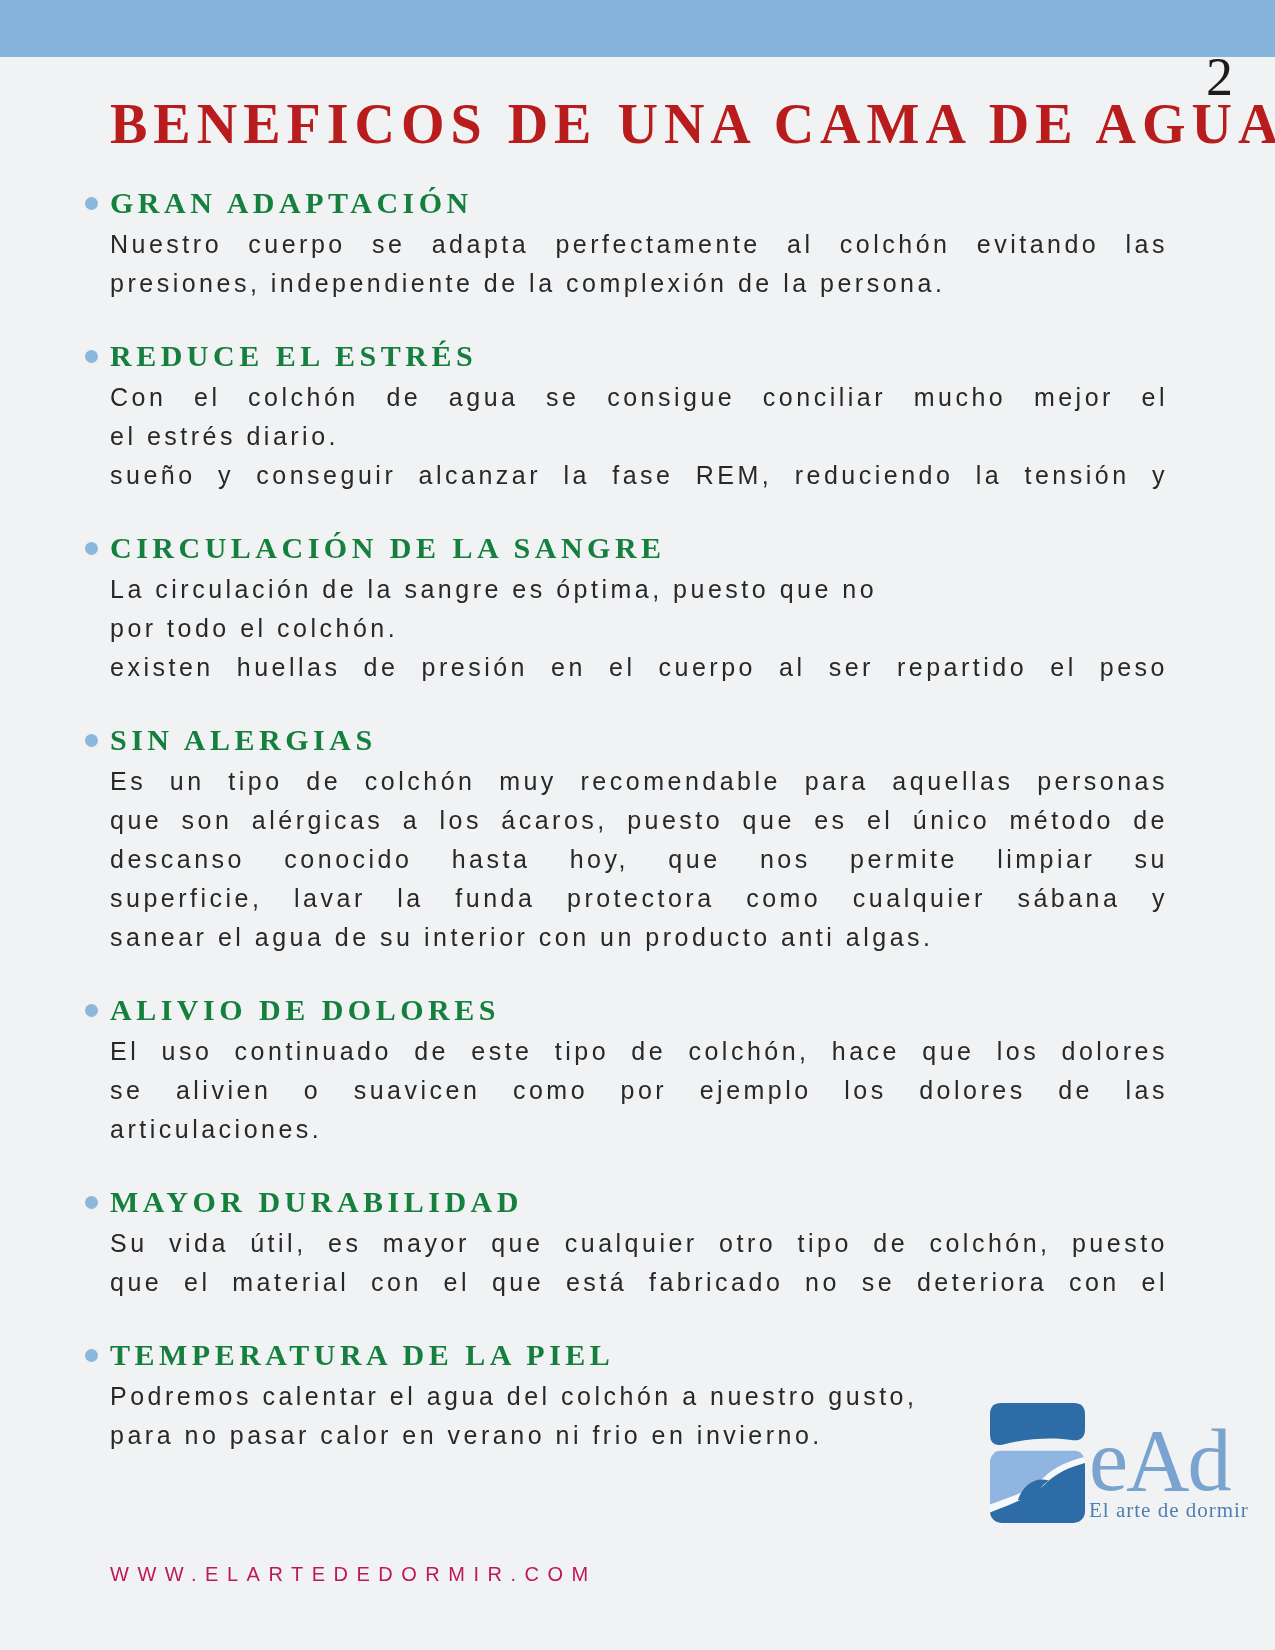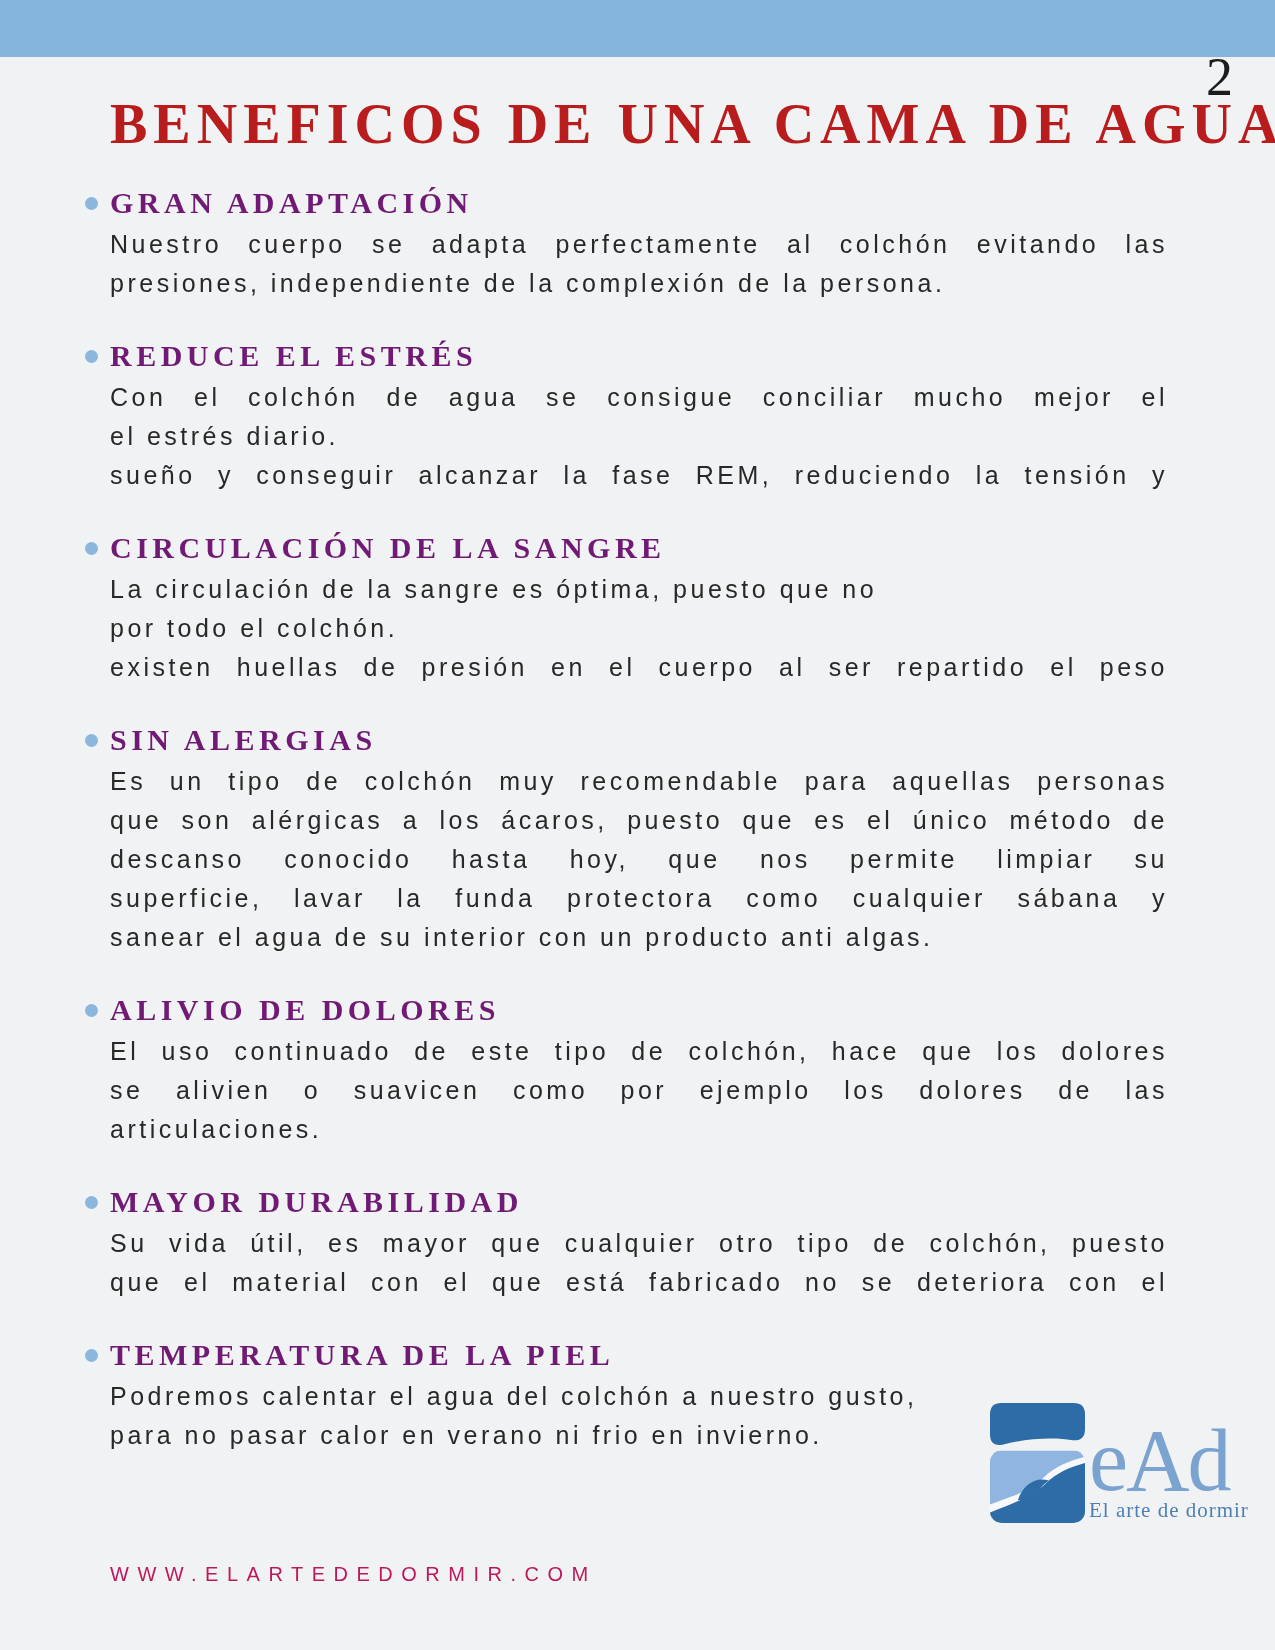--- a/index.html
+++ b/index.html
@@ -30,21 +30,21 @@
   }
   .content{
     position:absolute;top:186px;left:110px;
     width:1058px;
   }
   .benefit{margin:0 0 36px 0;position:relative;}
   .benefit h2{
     margin:0 0 5px 0;
     font-family:"Liberation Serif", serif;
     font-weight:700;font-size:30px;line-height:34px;
-    letter-spacing:4.5px;color:#701a75;
+    letter-spacing:4.5px;color:#15803d;
   }
   .bullet{
     position:absolute;left:-25px;top:11px;
     width:13px;height:13px;border-radius:50%;
     background:#8cb7dd;
   }
   .line{
     margin:0;
     font-size:25px;line-height:39px;
     letter-spacing:3.5px;color:#282828;

